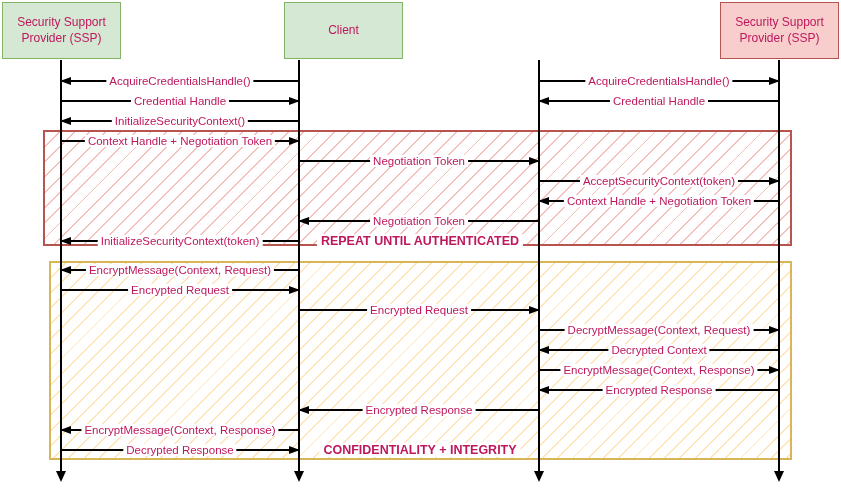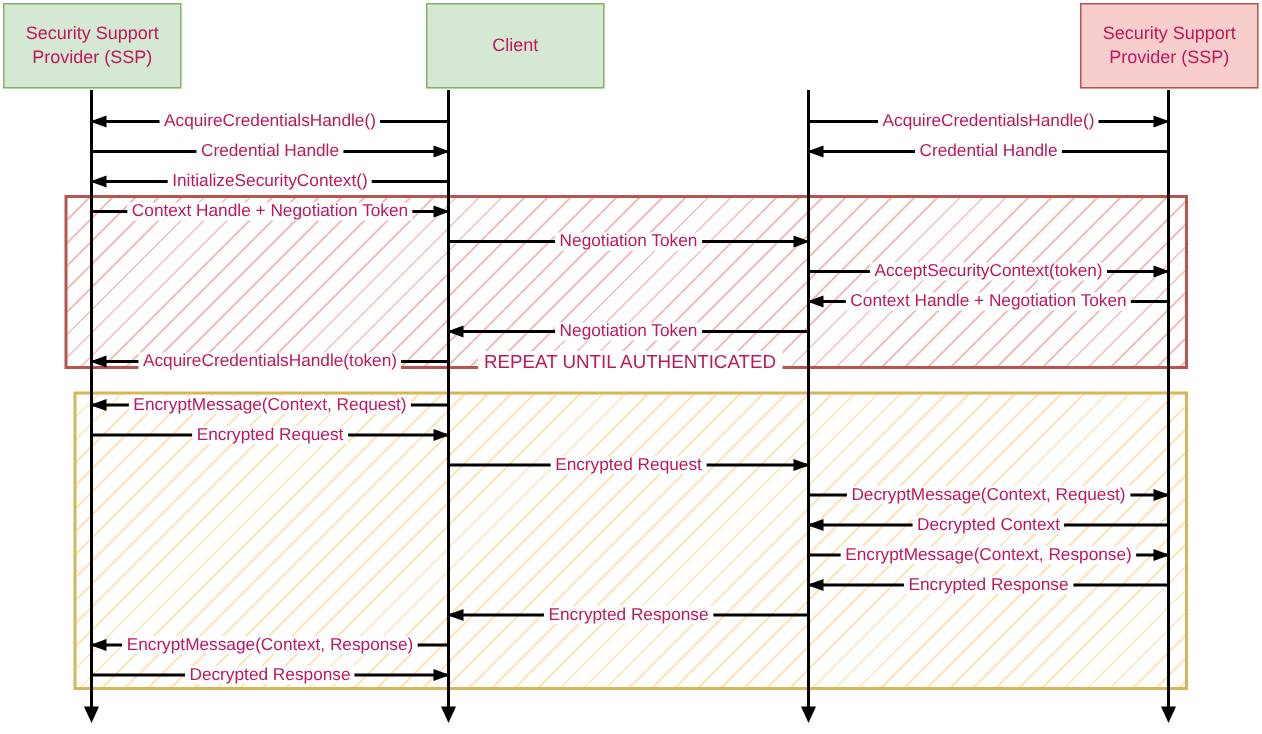--- a/index.html
+++ b/index.html
@@ -65,21 +65,21 @@
   }
   .arrowhead.dir-left {
     left:-1px;
     border-top:4.5px solid transparent; border-bottom:4.5px solid transparent;
     border-right:11px solid #000;
   }
 
   
   .annotation {
     position:absolute; transform:translate(-50%,-50%);
-    font-weight:normal; font-size:12.5px; white-space:nowrap;
+    font-weight:bold; font-size:12.5px; white-space:nowrap;
     background:#fff; padding:0 4px;
   }
   .annotation-repeat { left:420px; top:241px; }
   .annotation-confidentiality { left:420px; top:450px; }
 </style>
 </head>
 <body>
 
 <div id="canvas">
 
@@ -151,21 +151,21 @@
         <span class="msg-label">Context Handle + Negotiation Token</span>
       </div>
       <div class="msg" style="left: 299px; top: 221px; width: 240px;">
         <div class="msg-line"></div>
         <div class="arrowhead dir-left"></div>
         <span class="msg-label">Negotiation Token</span>
       </div>
       <div class="msg" style="left: 61px; top: 241px; width: 238px;">
         <div class="msg-line"></div>
         <div class="arrowhead dir-left"></div>
-        <span class="msg-label">AcquireCredentialsHandle(token)</span>
+        <span class="msg-label">InitializeSecurityContext(token)</span>
       </div>
       <div class="msg" style="left: 61px; top: 270px; width: 238px;">
         <div class="msg-line"></div>
         <div class="arrowhead dir-left"></div>
         <span class="msg-label">EncryptMessage(Context, Request)</span>
       </div>
       <div class="msg" style="left: 61px; top: 290px; width: 238px;">
         <div class="msg-line"></div>
         <div class="arrowhead dir-right"></div>
         <span class="msg-label">Encrypted Request</span>
@@ -206,14 +206,15 @@
         <span class="msg-label">EncryptMessage(Context, Response)</span>
       </div>
       <div class="msg" style="left: 61px; top: 450px; width: 238px;">
         <div class="msg-line"></div>
         <div class="arrowhead dir-right"></div>
         <span class="msg-label">Decrypted Response</span>
       </div>
     </div>
 
   <div class="annotation annotation-repeat">REPEAT UNTIL AUTHENTICATED</div>
+  <div class="annotation annotation-confidentiality">CONFIDENTIALITY + INTEGRITY</div>
 
 </div>
 
 </body></html>

